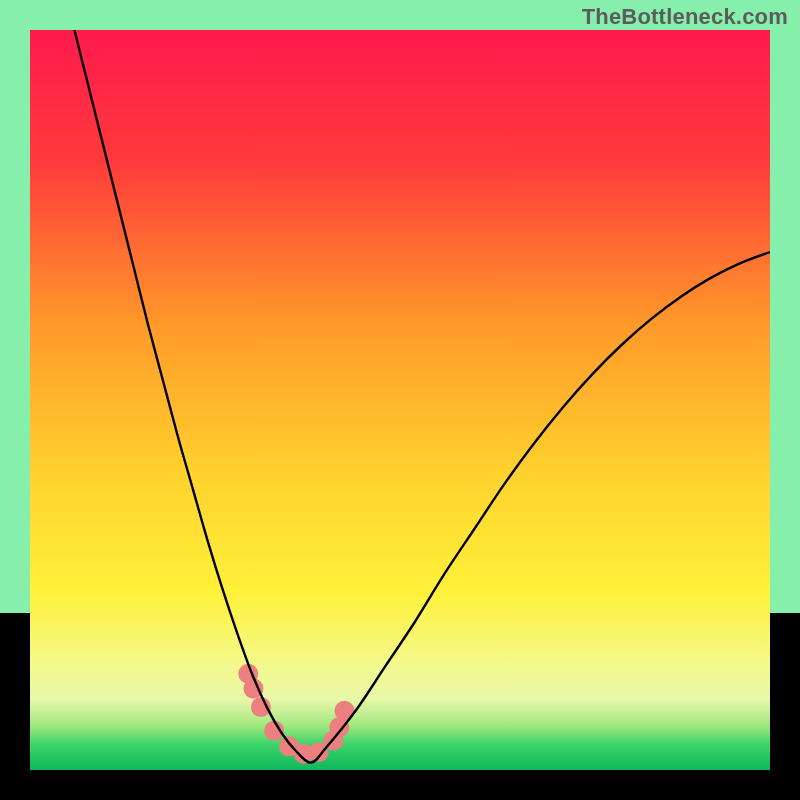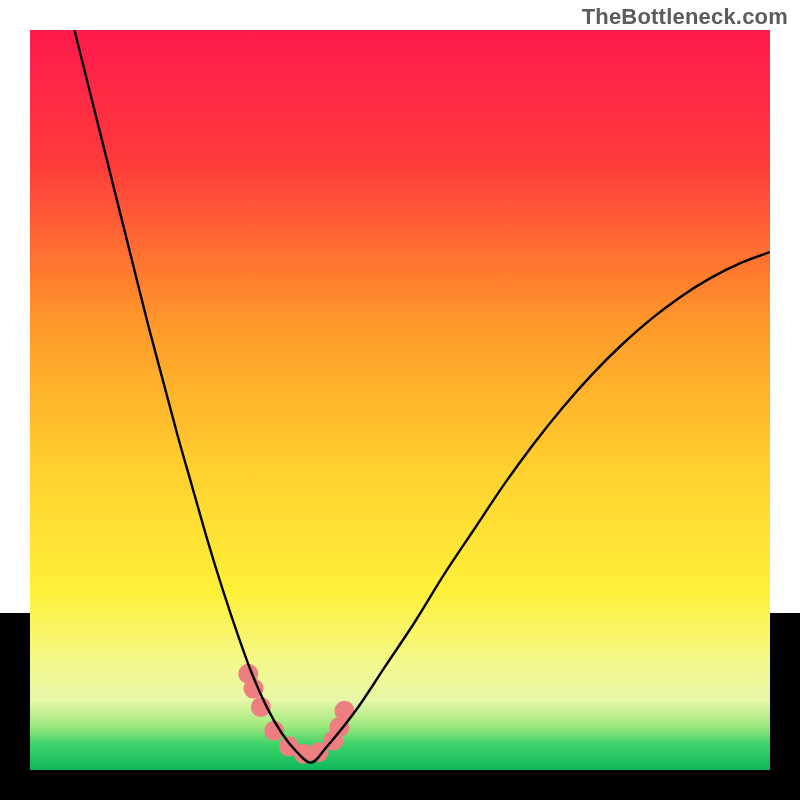--- a/index.html
+++ b/index.html
@@ -9,21 +9,21 @@
     height: 800px;
     background: #000;
     overflow: hidden;
   }
   .frame {
     position: absolute;
     top: 0;
     left: 0;
     width: 800px;
     height: 613px;
-    background: #ffffff;
+    background: #86efac;
     text-decoration: underline;
   }
   .watermark {
     position: absolute;
     top: 4px;
     right: 12px;
     font-family: Arial, Helvetica, sans-serif;
     font-size: 22px;
     font-weight: 600;
     color: #5c5c5c;

